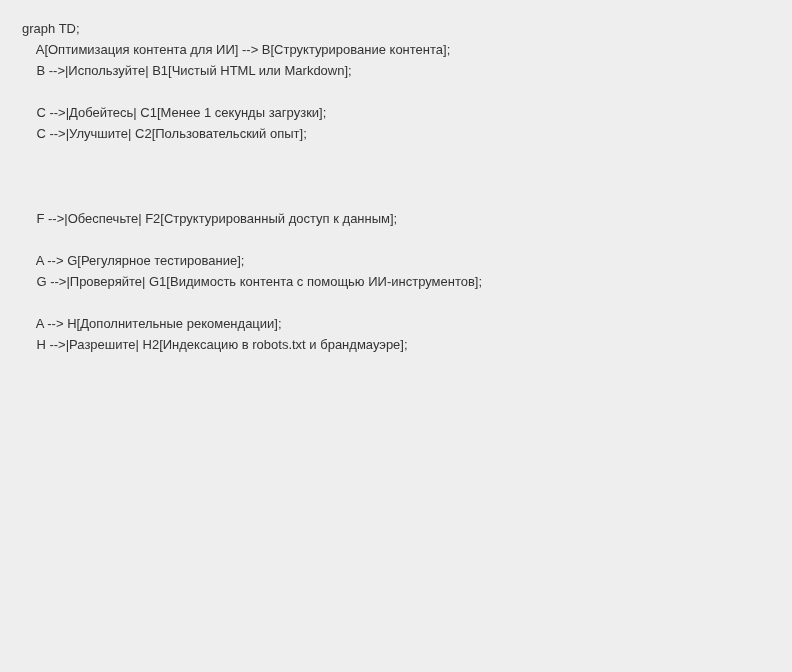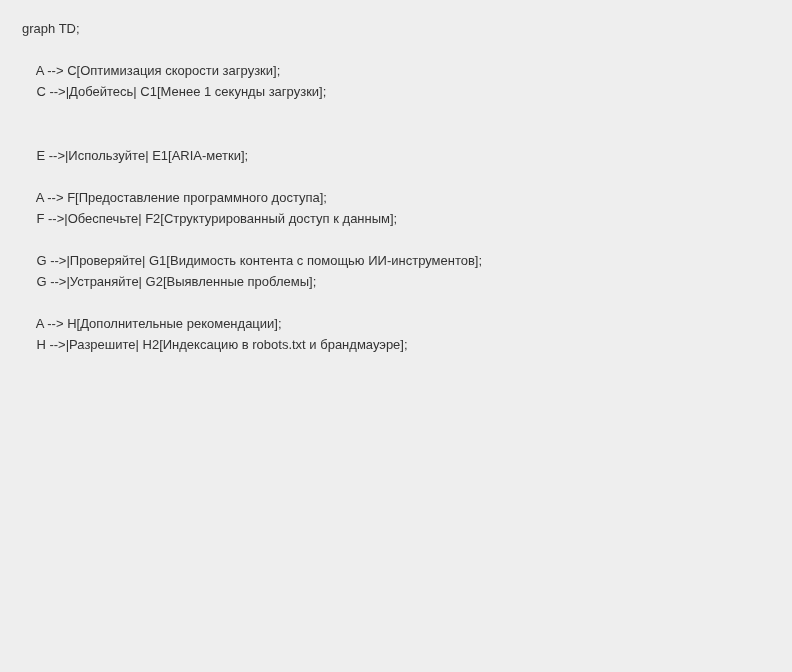--- a/index.html
+++ b/index.html
@@ -30,28 +30,28 @@
   }
   .code-line.blank {
     color: transparent;
   }
 </style>
 </head>
 <body>
 
 <div class="code-block">
   <div class="code-line">graph TD;</div>
+  <div class="code-line">    A[Оптимизация контента для ИИ] --&gt; B[Структурирование контента];</div>
+  <div class="code-line">    B --&gt;|Используйте| B1[Чистый HTML или Markdown];</div>
   <div class="code-line blank">&nbsp;</div>
-  <div class="code-line">    A --&gt; C[Оптимизация скорости загрузки];</div>
   <div class="code-line">    C --&gt;|Добейтесь| C1[Менее 1 секунды загрузки];</div>
+  <div class="code-line">    C --&gt;|Улучшите| C2[Пользовательский опыт];</div>
   <div class="code-line blank">&nbsp;</div>
   <div class="code-line blank">&nbsp;</div>
-  <div class="code-line">    E --&gt;|Используйте| E1[ARIA-метки];</div>
   <div class="code-line blank">&nbsp;</div>
-  <div class="code-line">    A --&gt; F[Предоставление программного доступа];</div>
   <div class="code-line">    F --&gt;|Обеспечьте| F2[Структурированный доступ к данным];</div>
   <div class="code-line blank">&nbsp;</div>
+  <div class="code-line">    A --&gt; G[Регулярное тестирование];</div>
   <div class="code-line">    G --&gt;|Проверяйте| G1[Видимость контента с помощью ИИ-инструментов];</div>
-  <div class="code-line">    G --&gt;|Устраняйте| G2[Выявленные проблемы];</div>
   <div class="code-line blank">&nbsp;</div>
   <div class="code-line">    A --&gt; H[Дополнительные рекомендации];</div>
   <div class="code-line">    H --&gt;|Разрешите| H2[Индексацию в robots.txt и брандмауэре];</div>
 </div>
 
 </body></html>

